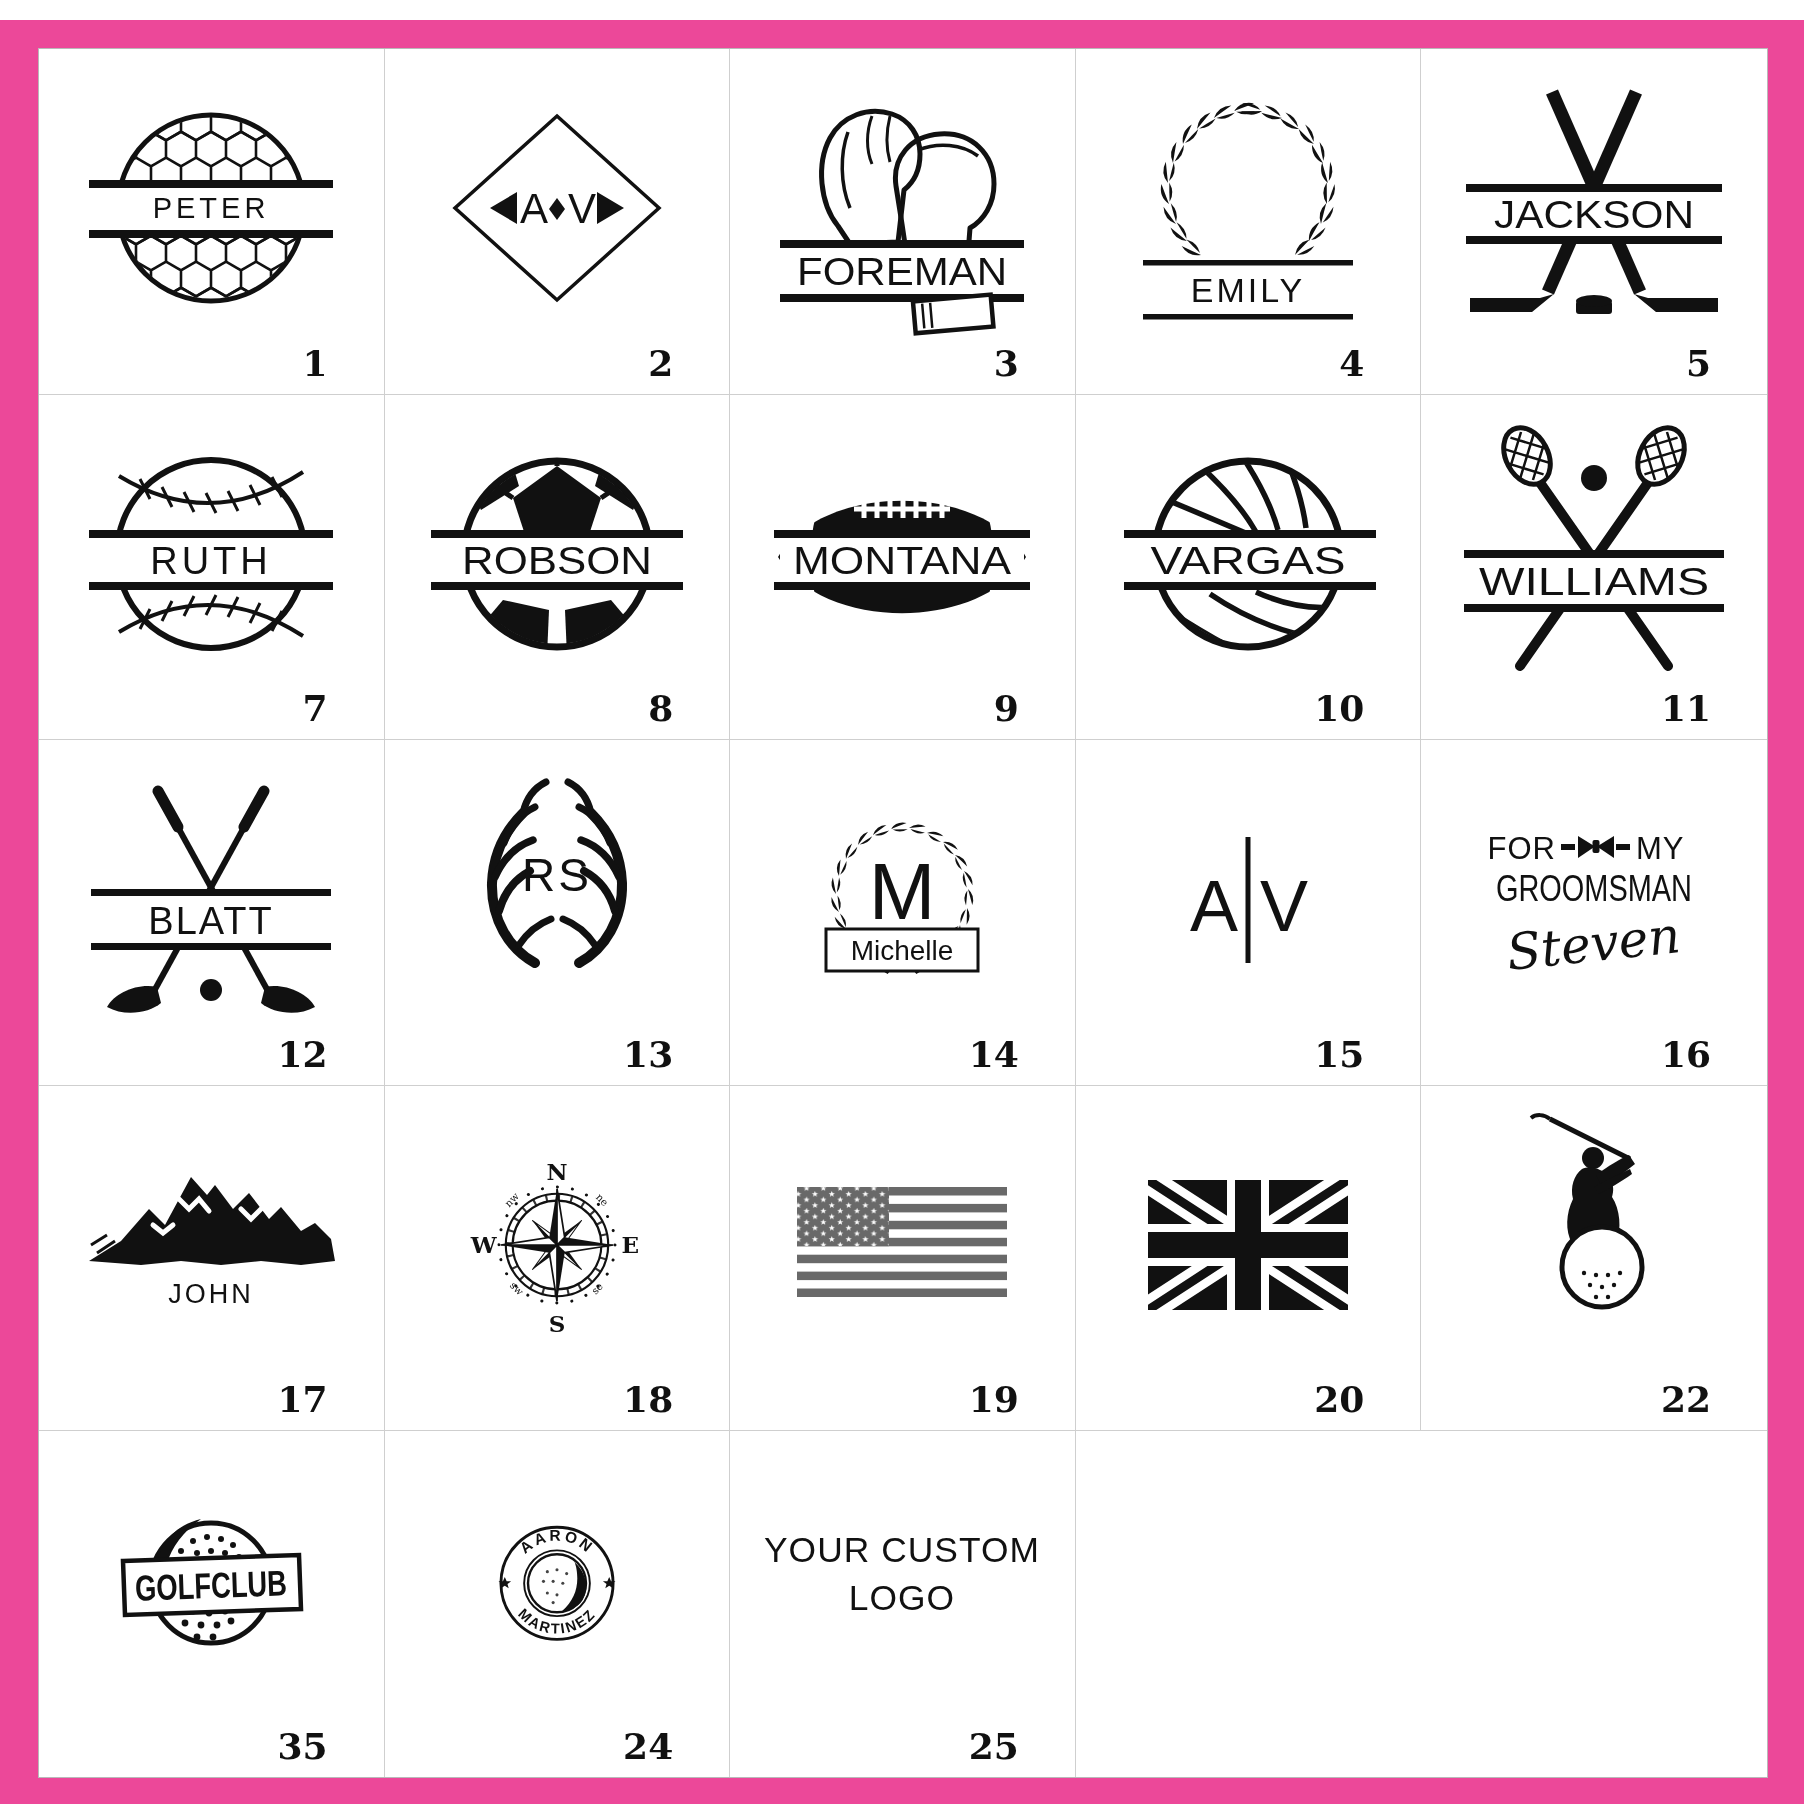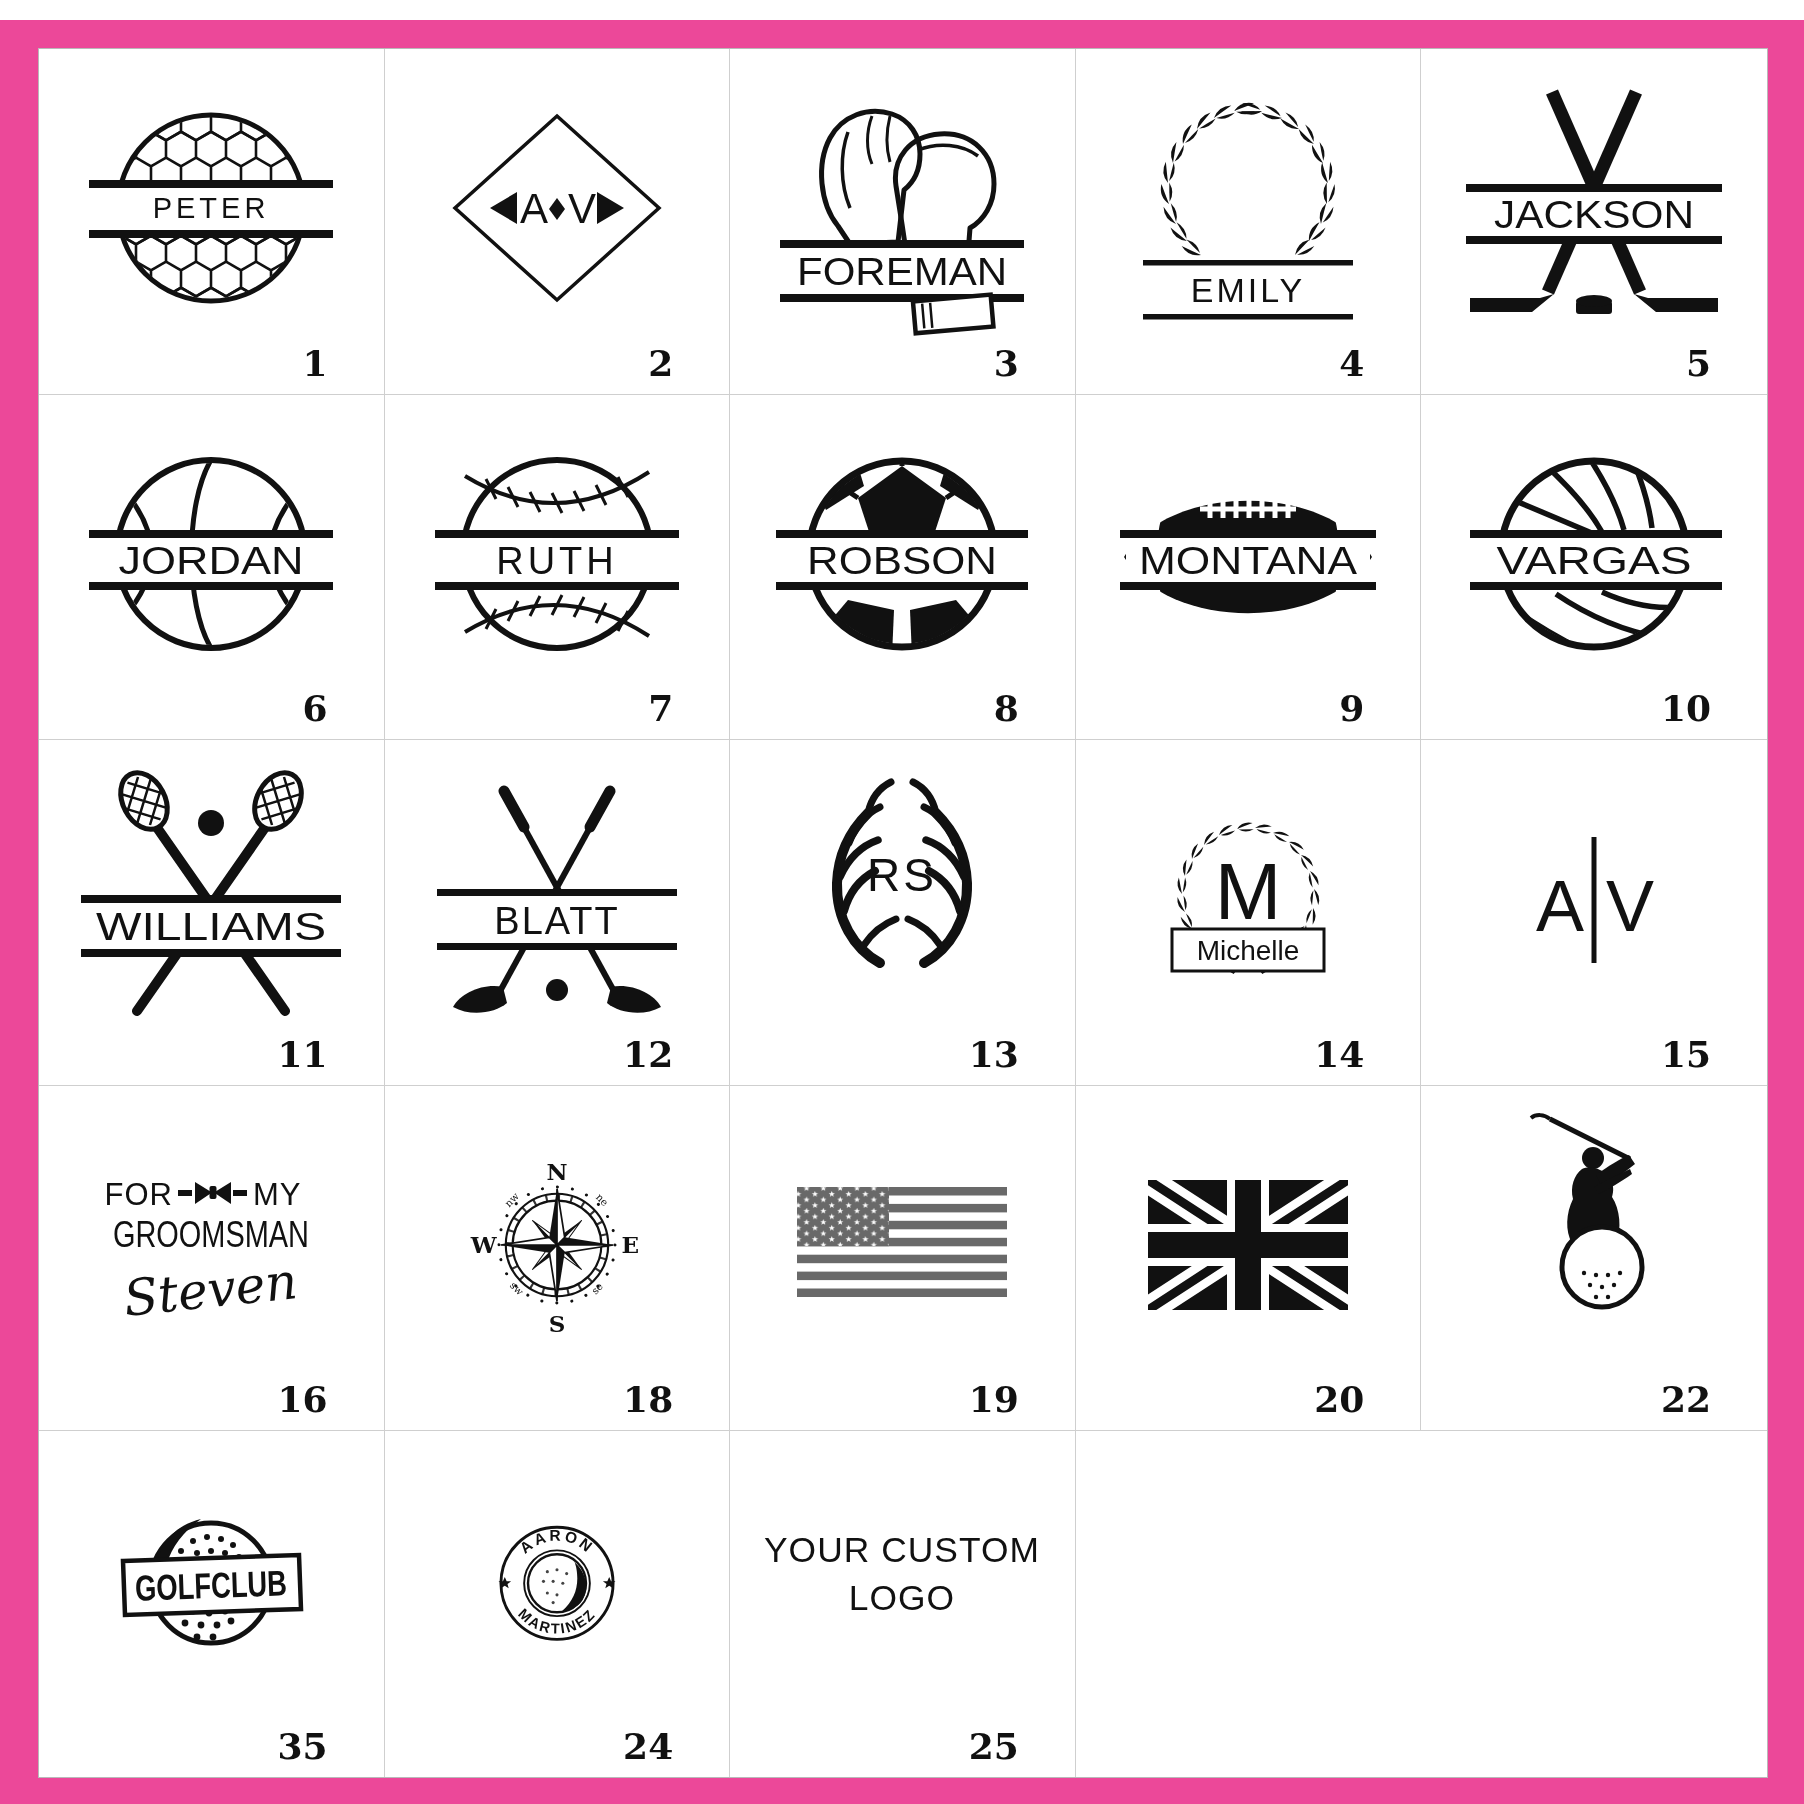--- a/index.html
+++ b/index.html
@@ -145,39 +145,20 @@
       <rect x="22" y="178" width="256" height="8" class="f"></rect>
       <text x="150" y="170" text-anchor="middle" font-size="38" textLength="200" lengthAdjust="spacingAndGlyphs">JACKSON</text>
       <path class="f" d="M190,236 L212,254 L274,254 L274,240 L204,240 Z"></path>
       <path class="f" d="M110,236 L88,254 L26,254 L26,240 L96,240 Z"></path>
       <rect x="132" y="243" width="36" height="13" rx="3" class="f"></rect>
       <ellipse cx="150" cy="243" rx="18" ry="6" class="f"></ellipse>
     </svg>
     <div class="num">5</div>
   </div>
 
-  <div class="cell">
-    <svg class="art" width="300" height="300" viewBox="0 0 300 300">
-      <clipPath id="c6">
-            <circle cx="150" cy="150" r="91"></circle>
-          </clipPath>
-      <circle cx="150" cy="150" r="94" class="o" stroke-width="6"></circle>
-      <g class="o" stroke-width="5" clip-path="url(#c6)">
-        <path d="M150,56 C124,100 124,200 150,244"></path>
-        <path d="M62,86 C100,128 100,172 62,214"></path>
-        <path d="M238,86 C200,128 200,172 238,214"></path>
-        <path d="M57,150 L243,150"></path>
-      </g>
-      <rect x="28" y="134" width="244" height="44" class="w"></rect>
-      <rect x="28" y="126" width="244" height="8" class="f"></rect>
-      <rect x="28" y="178" width="244" height="8" class="f"></rect>
-      <text x="150" y="170" text-anchor="middle" font-size="38" textLength="185" lengthAdjust="spacingAndGlyphs">JORDAN</text>
-    </svg>
-    <div class="num">6</div>
-  </div>
 
   <div class="cell">
     <svg class="art" width="300" height="300" viewBox="0 0 300 300">
       <circle cx="150" cy="150" r="94" class="o" stroke-width="6"></circle>
       <path class="o" stroke-width="4" d="M58,72 Q150,128 242,68"></path>
       <g class="o" stroke-width="3">
         <path d="M79,75 L89,95 M101,83 L111,103 M123,88 L133,108 M145,89 L155,109 M167,87 L177,107 M189,81 L199,101 M211,73 L221,93"></path>
       </g>
       <path class="o" stroke-width="4" d="M58,228 Q150,172 242,232"></path>
       <g class="o" stroke-width="3">
@@ -372,20 +353,33 @@
         <rect x="148.5" y="91" width="7" height="13" rx="2" class="f"></rect>
       </g>
       <rect x="172" y="95" width="14" height="6" class="f"></rect>
       <text x="192" y="110" text-anchor="start" font-size="31" letter-spacing="1" font-weight="500">MY</text>
       <text x="150" y="152" text-anchor="middle" font-size="36" font-weight="500" textLength="196" lengthAdjust="spacingAndGlyphs">GROOMSMAN</text>
       <text x="150" y="212" text-anchor="middle" font-size="50" class="script" transform="rotate(-6 150 200)">Steven</text>
     </svg>
     <div class="num">16</div>
   </div>
 
+  <div class="cell">
+    <svg class="art" width="300" height="300" viewBox="0 0 300 300">
+      <path class="f" d="M28,166 L60,146 L88,114 L104,130 L130,82 L146,100 L154,90 L172,114 L188,98 L208,124 L220,112 L240,136 L254,128 L270,144 L274,166 L240,170 L200,166 L160,170 L120,166 L80,170 Z"></path>
+      <g fill="none" stroke="#ffffff" stroke-width="5" stroke-linecap="round">
+        <path d="M118,104 L128,114 L138,104 L148,116"></path>
+        <path d="M92,130 L102,138 L112,130"></path>
+        <path d="M180,114 L190,124 L200,114"></path>
+      </g>
+      <path class="o" stroke-width="3" d="M30,150 L46,140 M36,158 L54,146"></path>
+      <text x="150" y="208" text-anchor="middle" font-size="27" letter-spacing="3">JOHN</text>
+    </svg>
+    <div class="num">17</div>
+  </div>
 
   <div class="cell">
     <svg class="art" width="256" height="256" viewBox="0 0 300 300">
       <circle cx="150" cy="150" r="68" class="o" stroke-width="3.5" stroke-dasharray="0.1 17.7" stroke-linecap="round"></circle>
       <circle cx="150" cy="150" r="60" class="o" stroke-width="2.5"></circle>
       <circle cx="150" cy="150" r="52" class="o" stroke-width="2.5"></circle>
       <circle cx="150" cy="150" r="56" class="o" stroke-width="7" stroke-dasharray="2.5 12.2" opacity="0.85"></circle>
       <use href="#cpt" transform="translate(150,150) rotate(45) scale(0.62)"></use>
       <use href="#cpt" transform="translate(150,150) rotate(135) scale(0.62)"></use>
       <use href="#cpt" transform="translate(150,150) rotate(225) scale(0.62)"></use>

